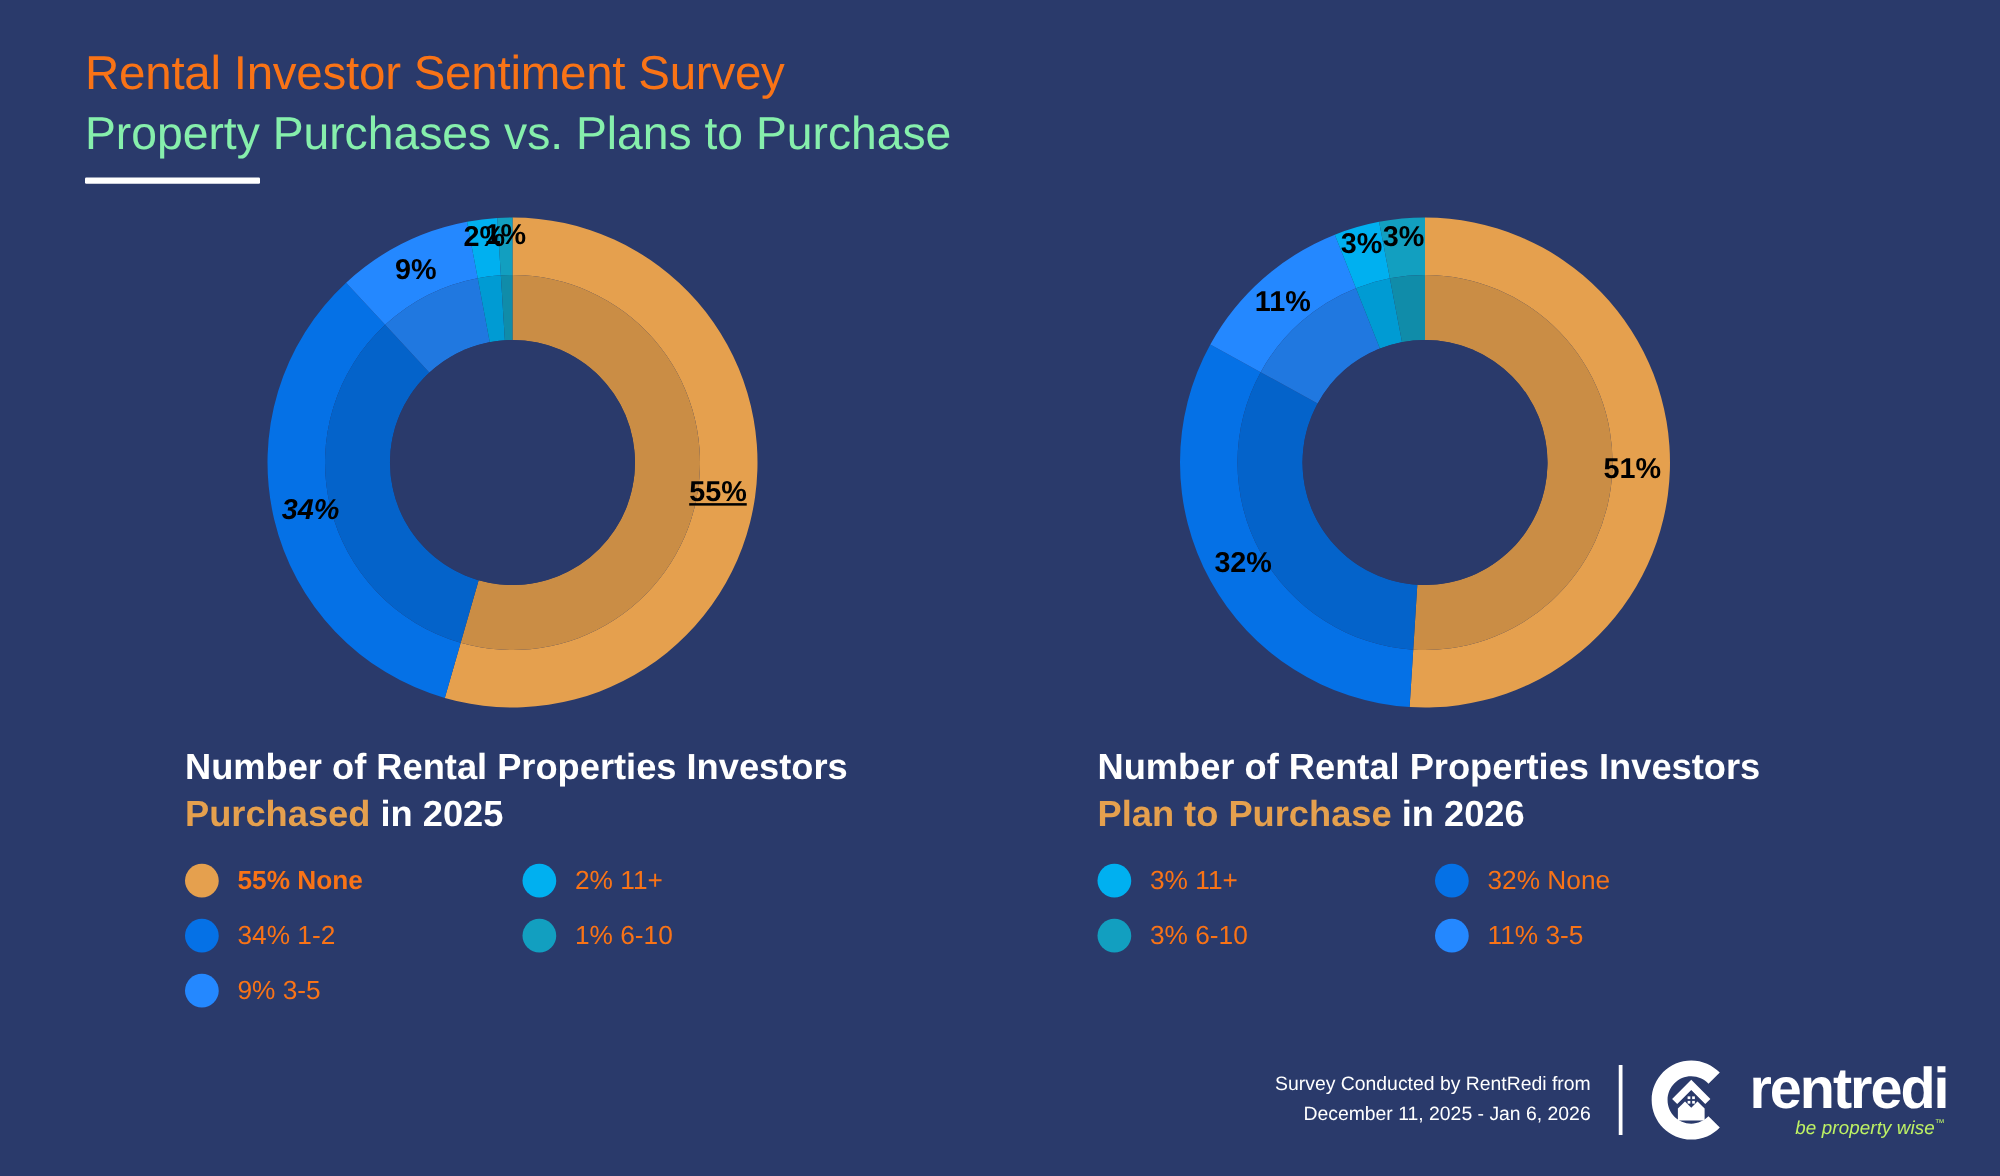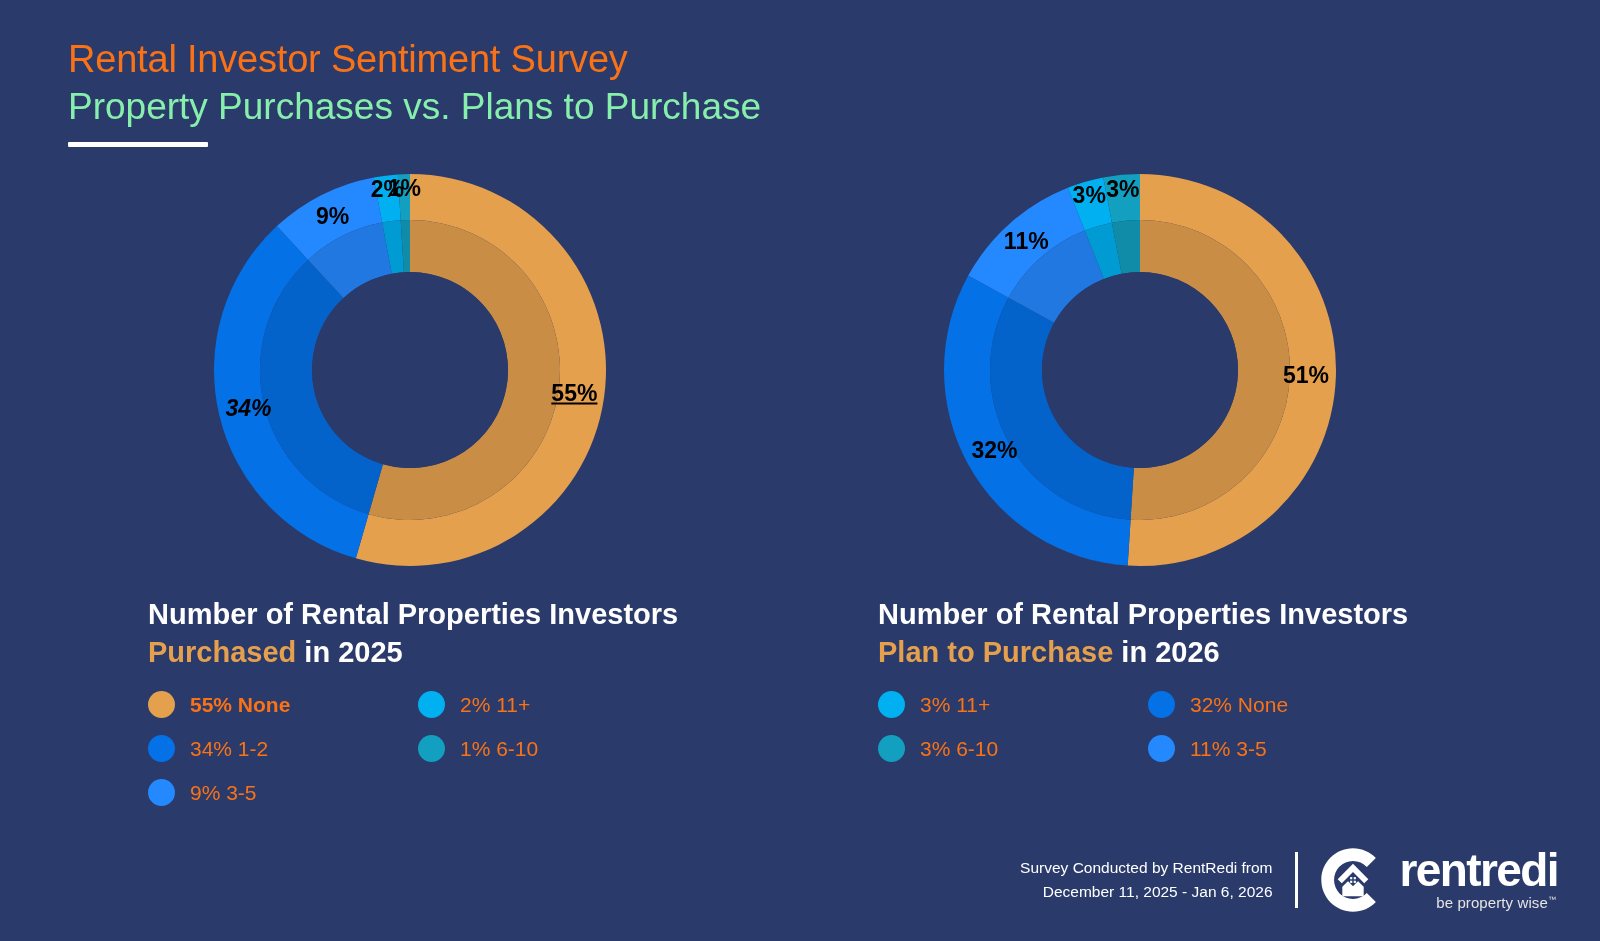--- a/index.html
+++ b/index.html
@@ -75,22 +75,22 @@
   }
   .footer-divider { width:3px; height:56px; background:#ffffff; }
   .logo { display:flex; align-items:center; gap:14px; }
   .logo-mark { width:66px; height:66px; flex:none; }
   .logo-text { display:flex; flex-direction:column; align-items:flex-end; }
   .logo-word {
     font-size:46px; font-weight:bold; letter-spacing:-1.6px;
     line-height:0.95; color:#ffffff;
   }
   .logo-tag {
-    font-size:15px; color:#e5e5e5; letter-spacing:0.1px;
-    margin-top:2px; margin-right:2px;
+    font-size:15px; color:#bef264; letter-spacing:0.1px;
+    margin-top:2px; margin-right:2px;font-style:italic;
   }
   .logo-tag sup { font-size:8px; vertical-align:super; }
 </style>
 </head>
 <body>
 
 <div class="page">
 
   <div class="header">
     <div class="title">Rental Investor Sentiment Survey</div>

